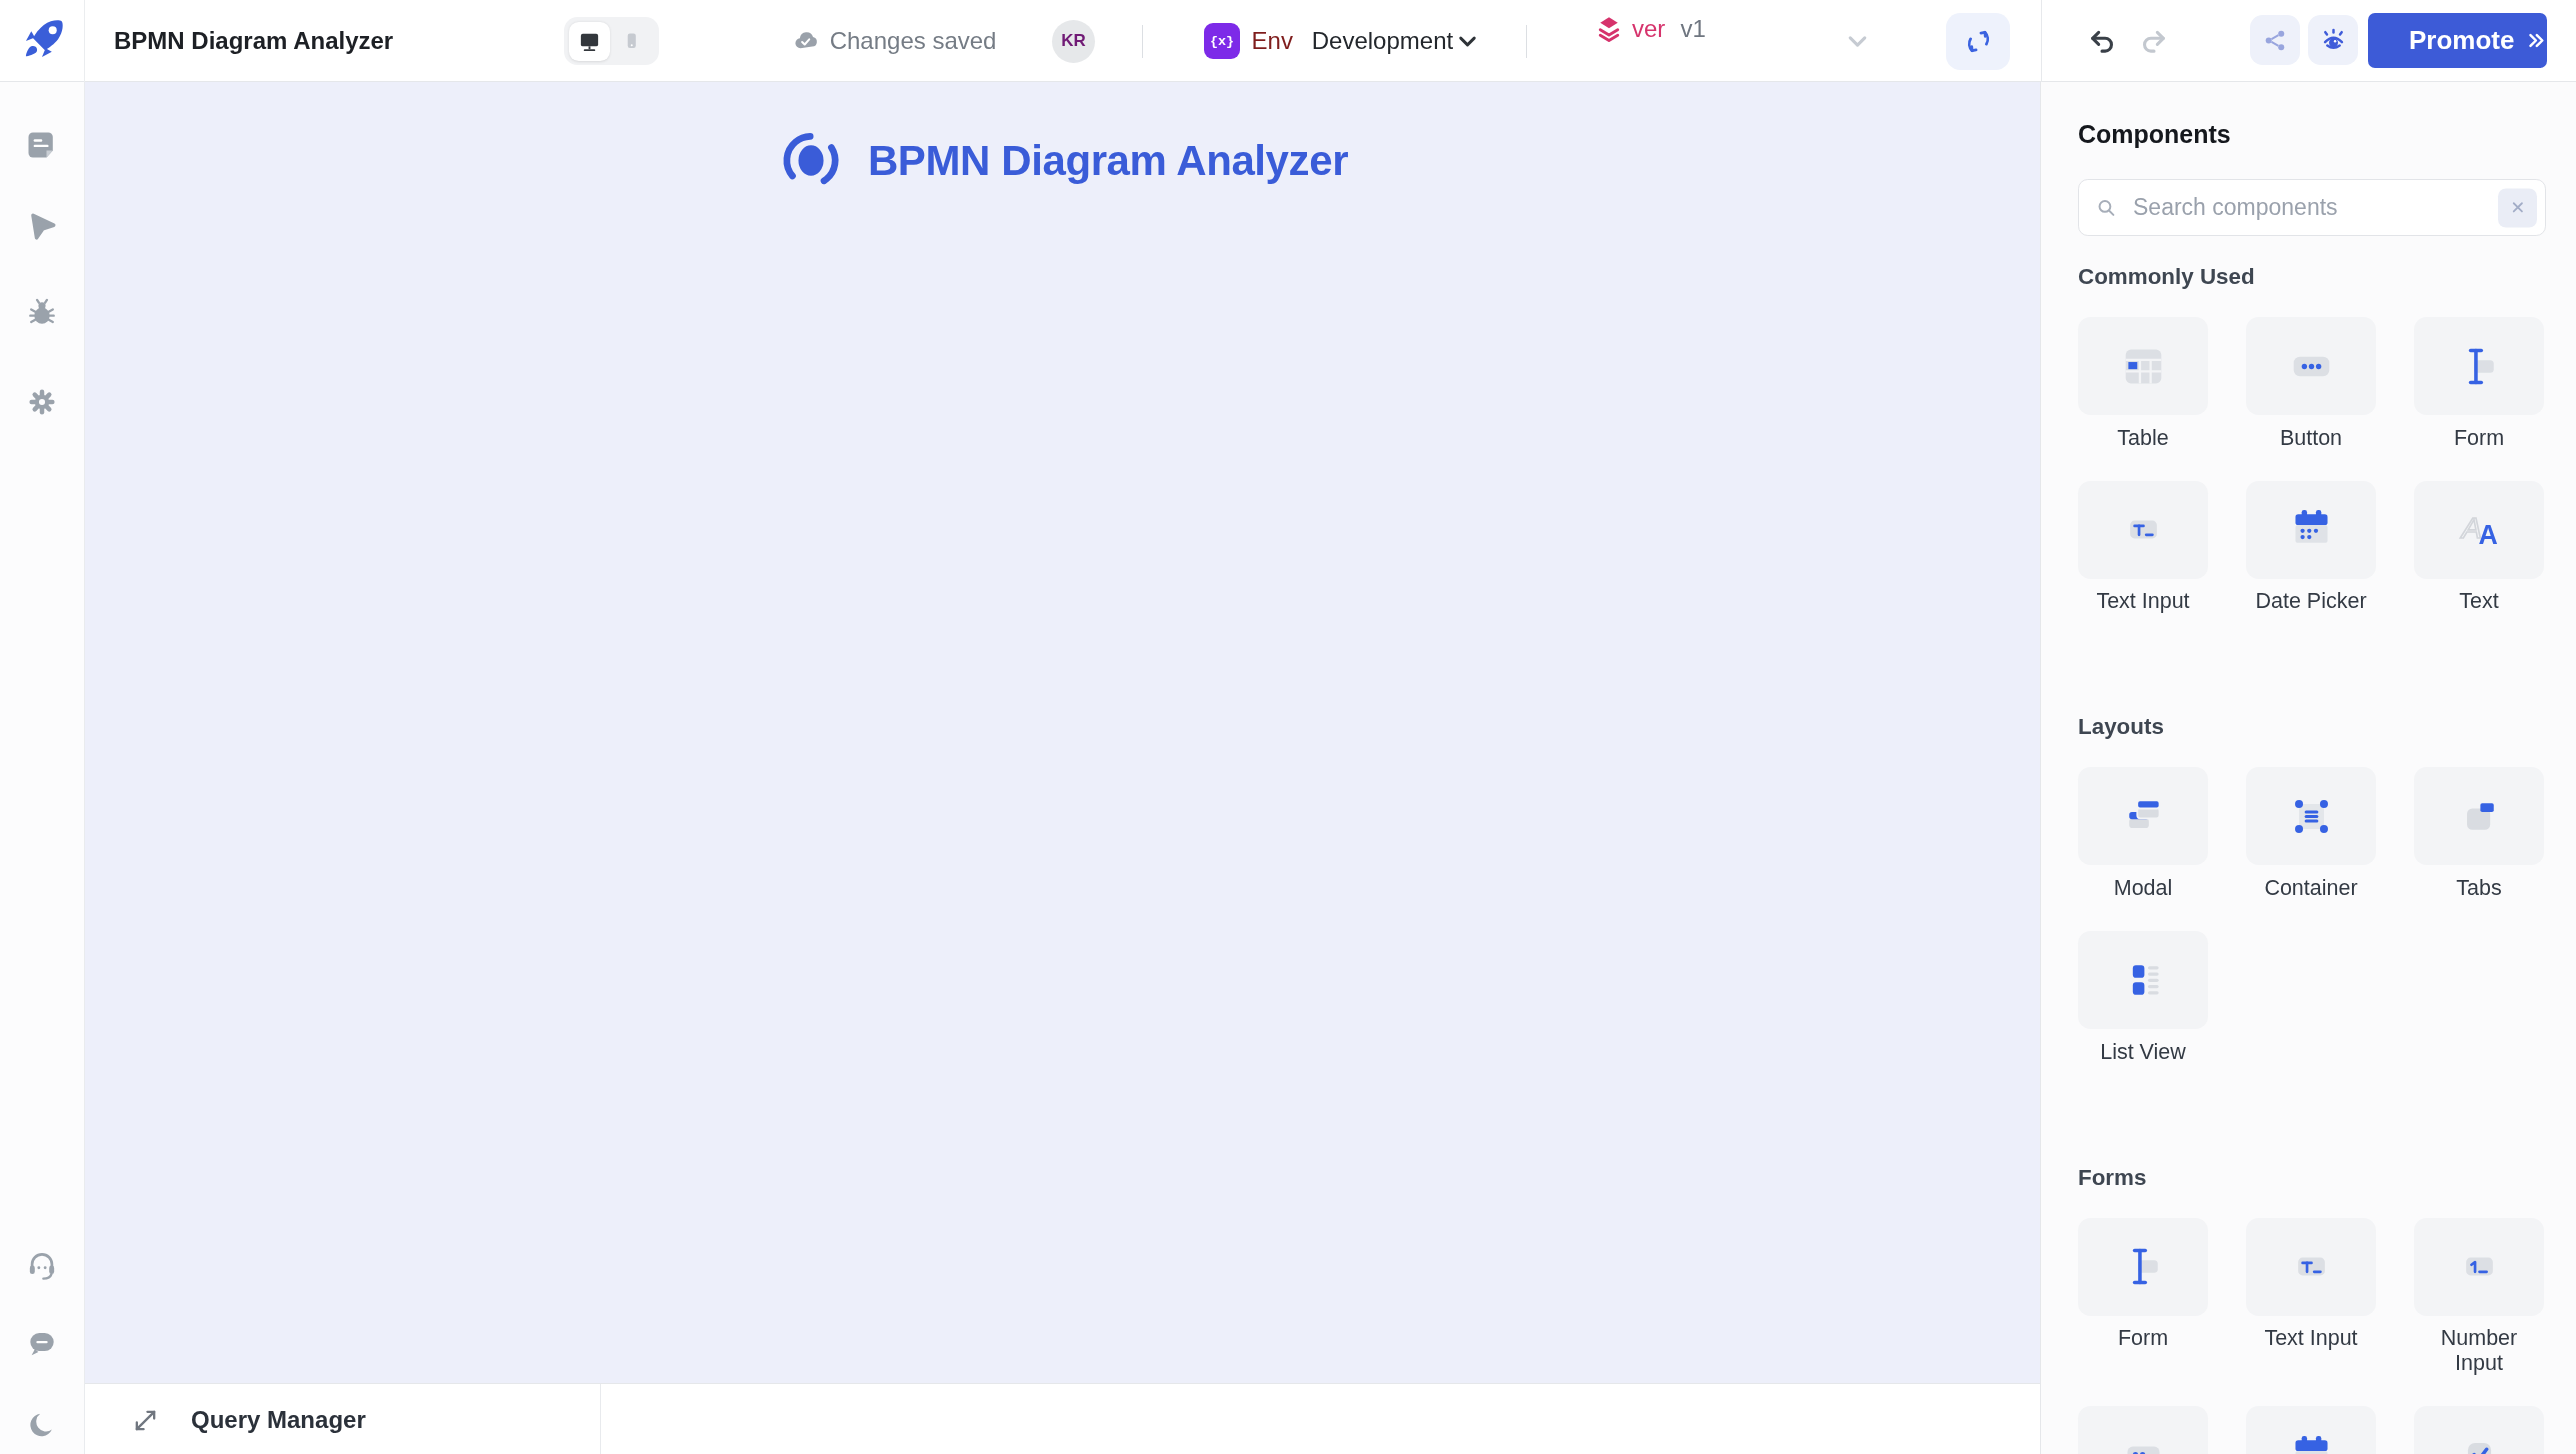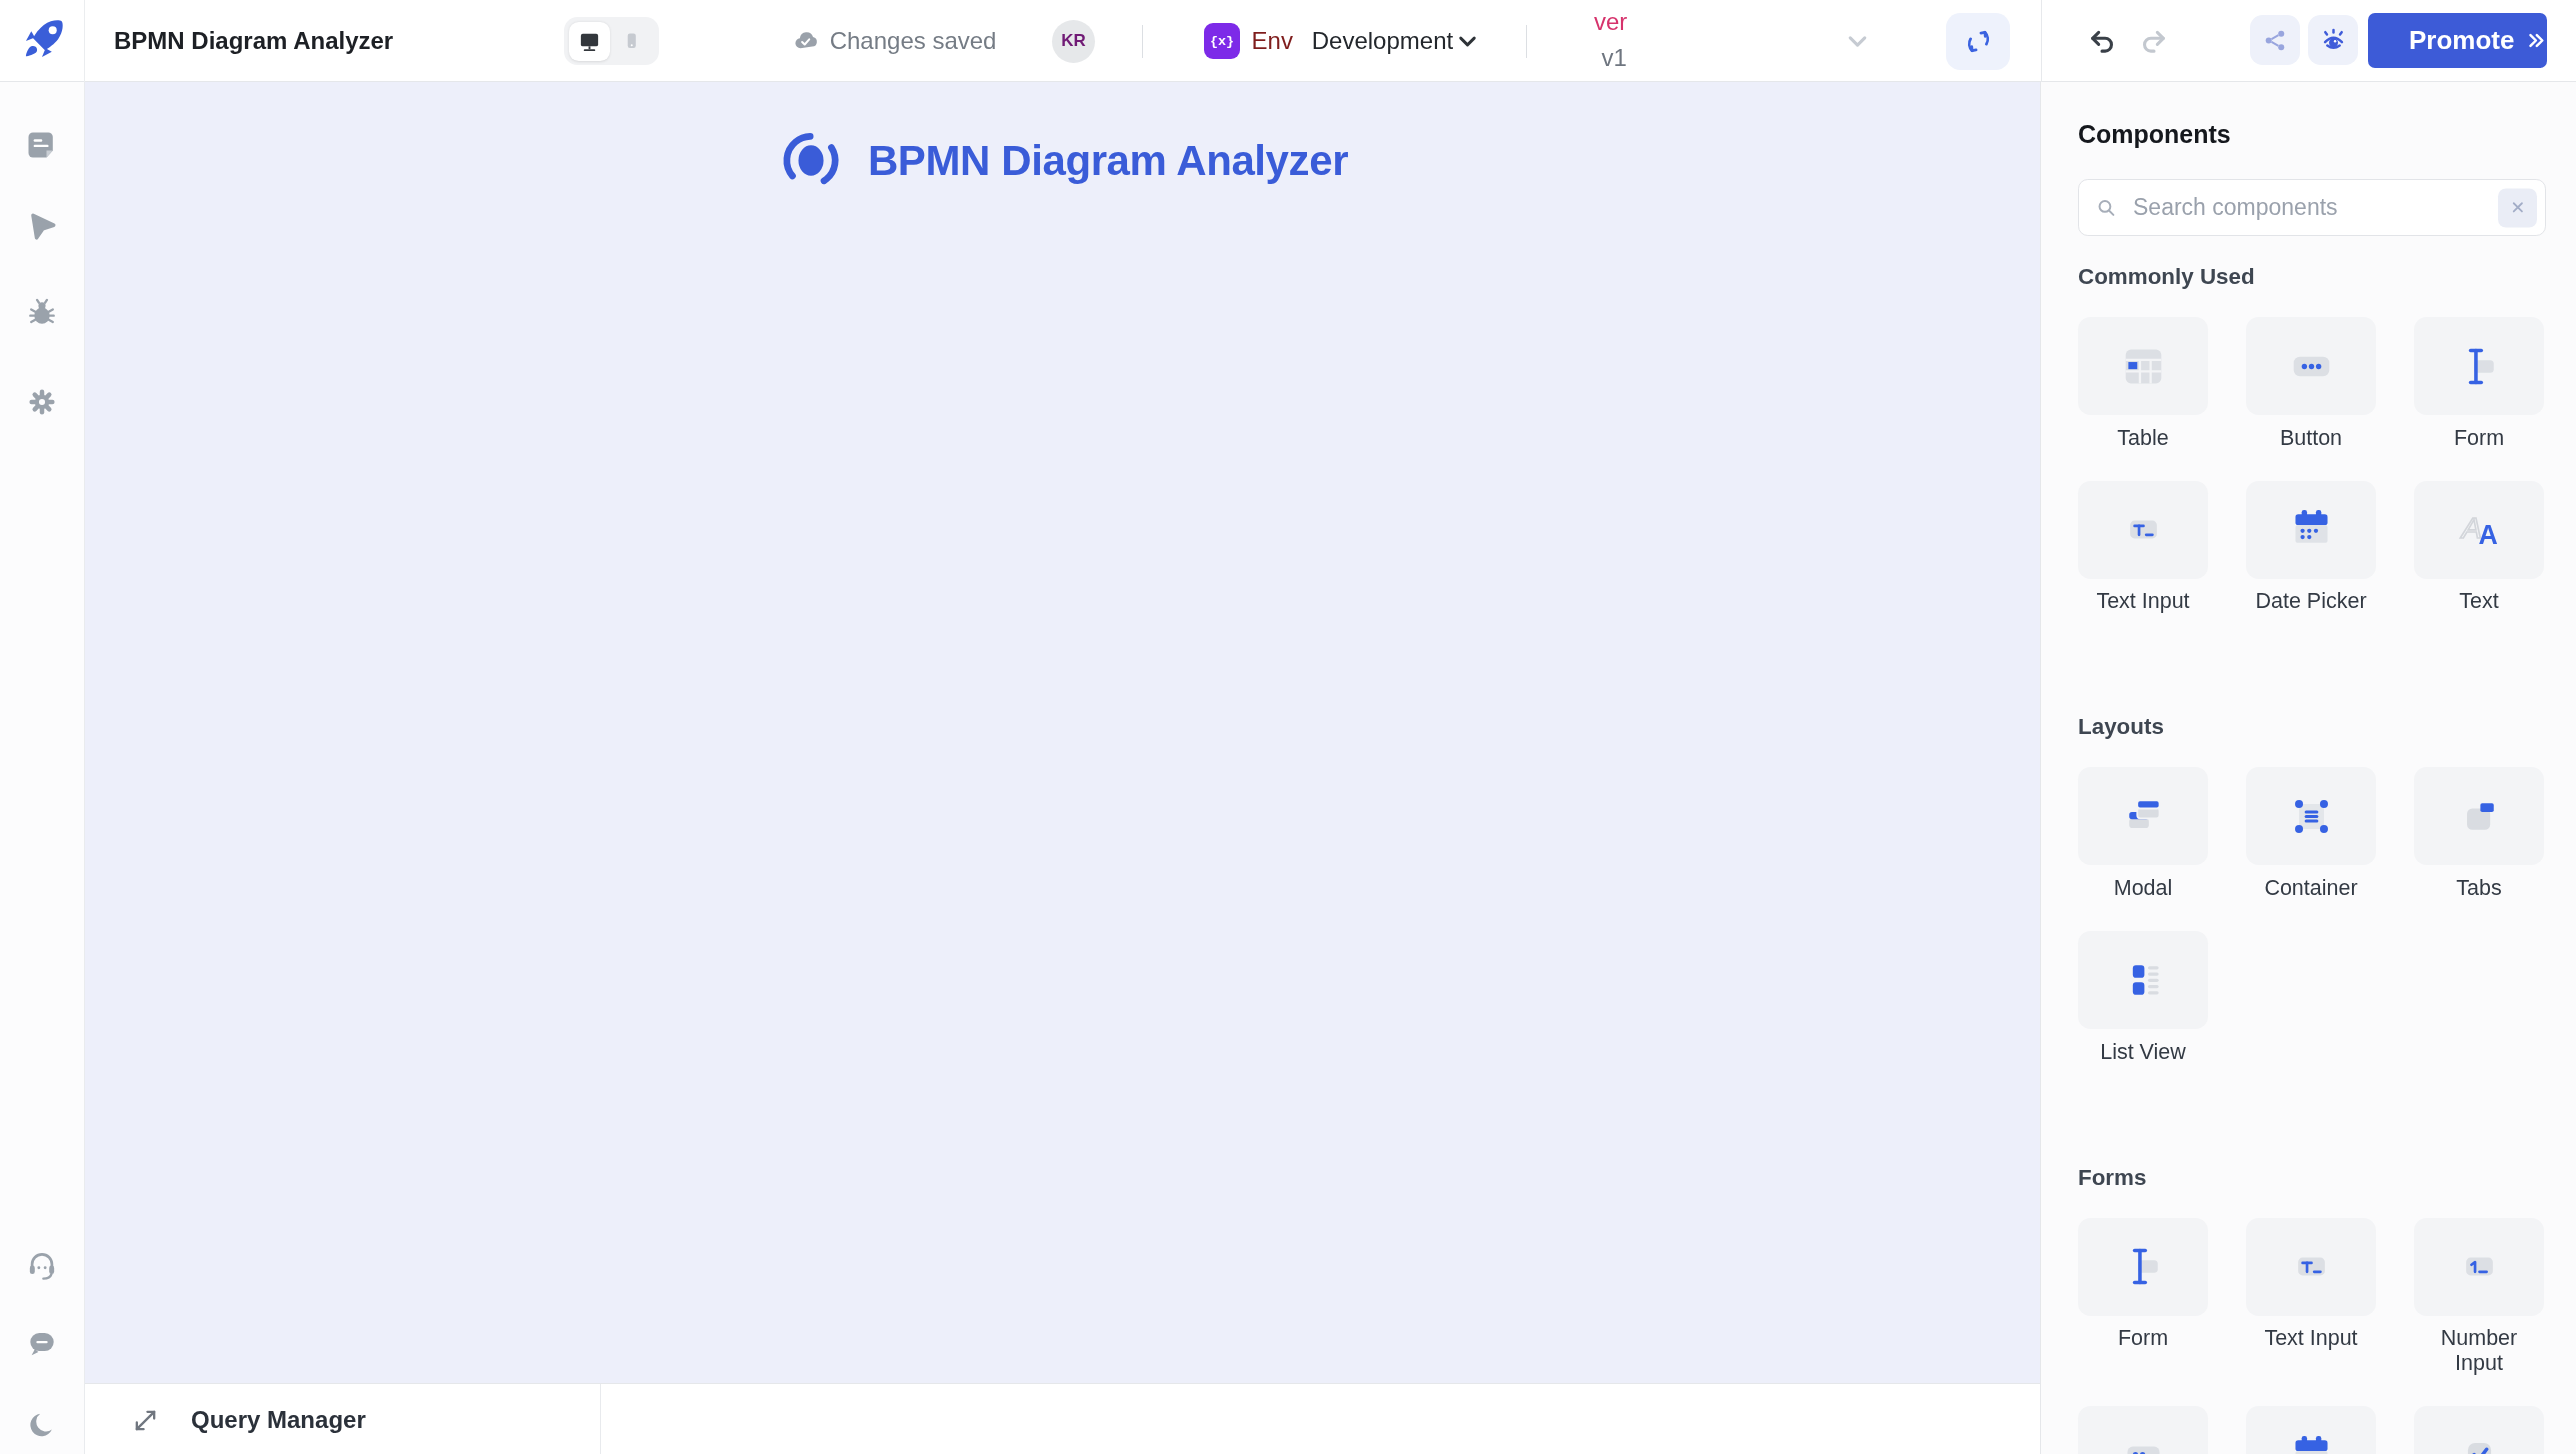--- a/index.html
+++ b/index.html
@@ -15,21 +15,21 @@
   .toggle-seg { width:41px; height:39px; border-radius:9.8px; display:flex; align-items:center; justify-content:center; }
   .toggle-seg.active { background:#ffffff; box-shadow:0 0.9px 2.7px rgba(0,0,0,.10); }
   .save-status { position:absolute; left:792px; top:0; height:82px; display:flex; align-items:center; gap:10.7px; color:#757c85; font-size:24px; }
   .avatar { position:absolute; left:1052px; top:19.7px; width:43px; height:43px; border-radius:50%; background:#e6e8ea; color:#701a75; font-size:17px; font-weight:700; display:flex; align-items:center; justify-content:center; }
   .vdiv { position:absolute; top:25px; width:0.9px; height:33px; background:#dcdfe3; }
   .env-group { position:absolute; left:1204px; top:0; height:82px; display:flex; align-items:center; gap:11.6px; }
   .env-badge { width:36px; height:36px; border-radius:9px; background:#7d2ae8; color:#ffffff; display:flex; align-items:center; justify-content:center; font-size:13.4px; font-weight:700; font-family:"Liberation Mono", monospace; }
   .env-label { color:#7f1d1d; font-size:24px; font-weight:500; }
   .env-value { color:#23272c; font-size:24px; font-weight:500; margin-left:7.2px; }
   .chevron-dark { position:absolute; left:1454px; top:28px; }
-  .ver-group { position:absolute; left:1594px; top:0; height:58px; display:flex; align-items:center; gap:8px;flex-direction:column; }
+  .ver-group { position:absolute; left:1594px; top:0; height:58px; display:flex; align-items:center; gap:8px; }
   .ver-label { color:#d6336c; font-size:24px; font-weight:500; }
   .ver-value { color:#6f7680; font-size:24px; margin-left:7.2px; }
   .chevron-light { position:absolute; left:1843px; top:27px; }
   .icon-pill { position:absolute; border-radius:12.5px; background:#eef1fa; display:flex; align-items:center; justify-content:center; }
   .refresh-btn { left:1946px; top:12.5px; width:64px; height:57px; background:#eef2fc; border-radius:14.3px; }
   .panel-border-top { position:absolute; left:2041px; top:0; width:0.9px; height:82px; background:#e7e9ec; }
   .undo-btn { position:absolute; left:2084px; top:23px; width:36px; height:36px; display:flex; align-items:center; justify-content:center; }
   .redo-btn { position:absolute; left:2136px; top:23px; width:36px; height:36px; display:flex; align-items:center; justify-content:center; }
   .share-btn { left:2250px; top:15px; width:50px; height:50px; }
   .eye-btn { left:2308px; top:15px; width:50px; height:50px; }

